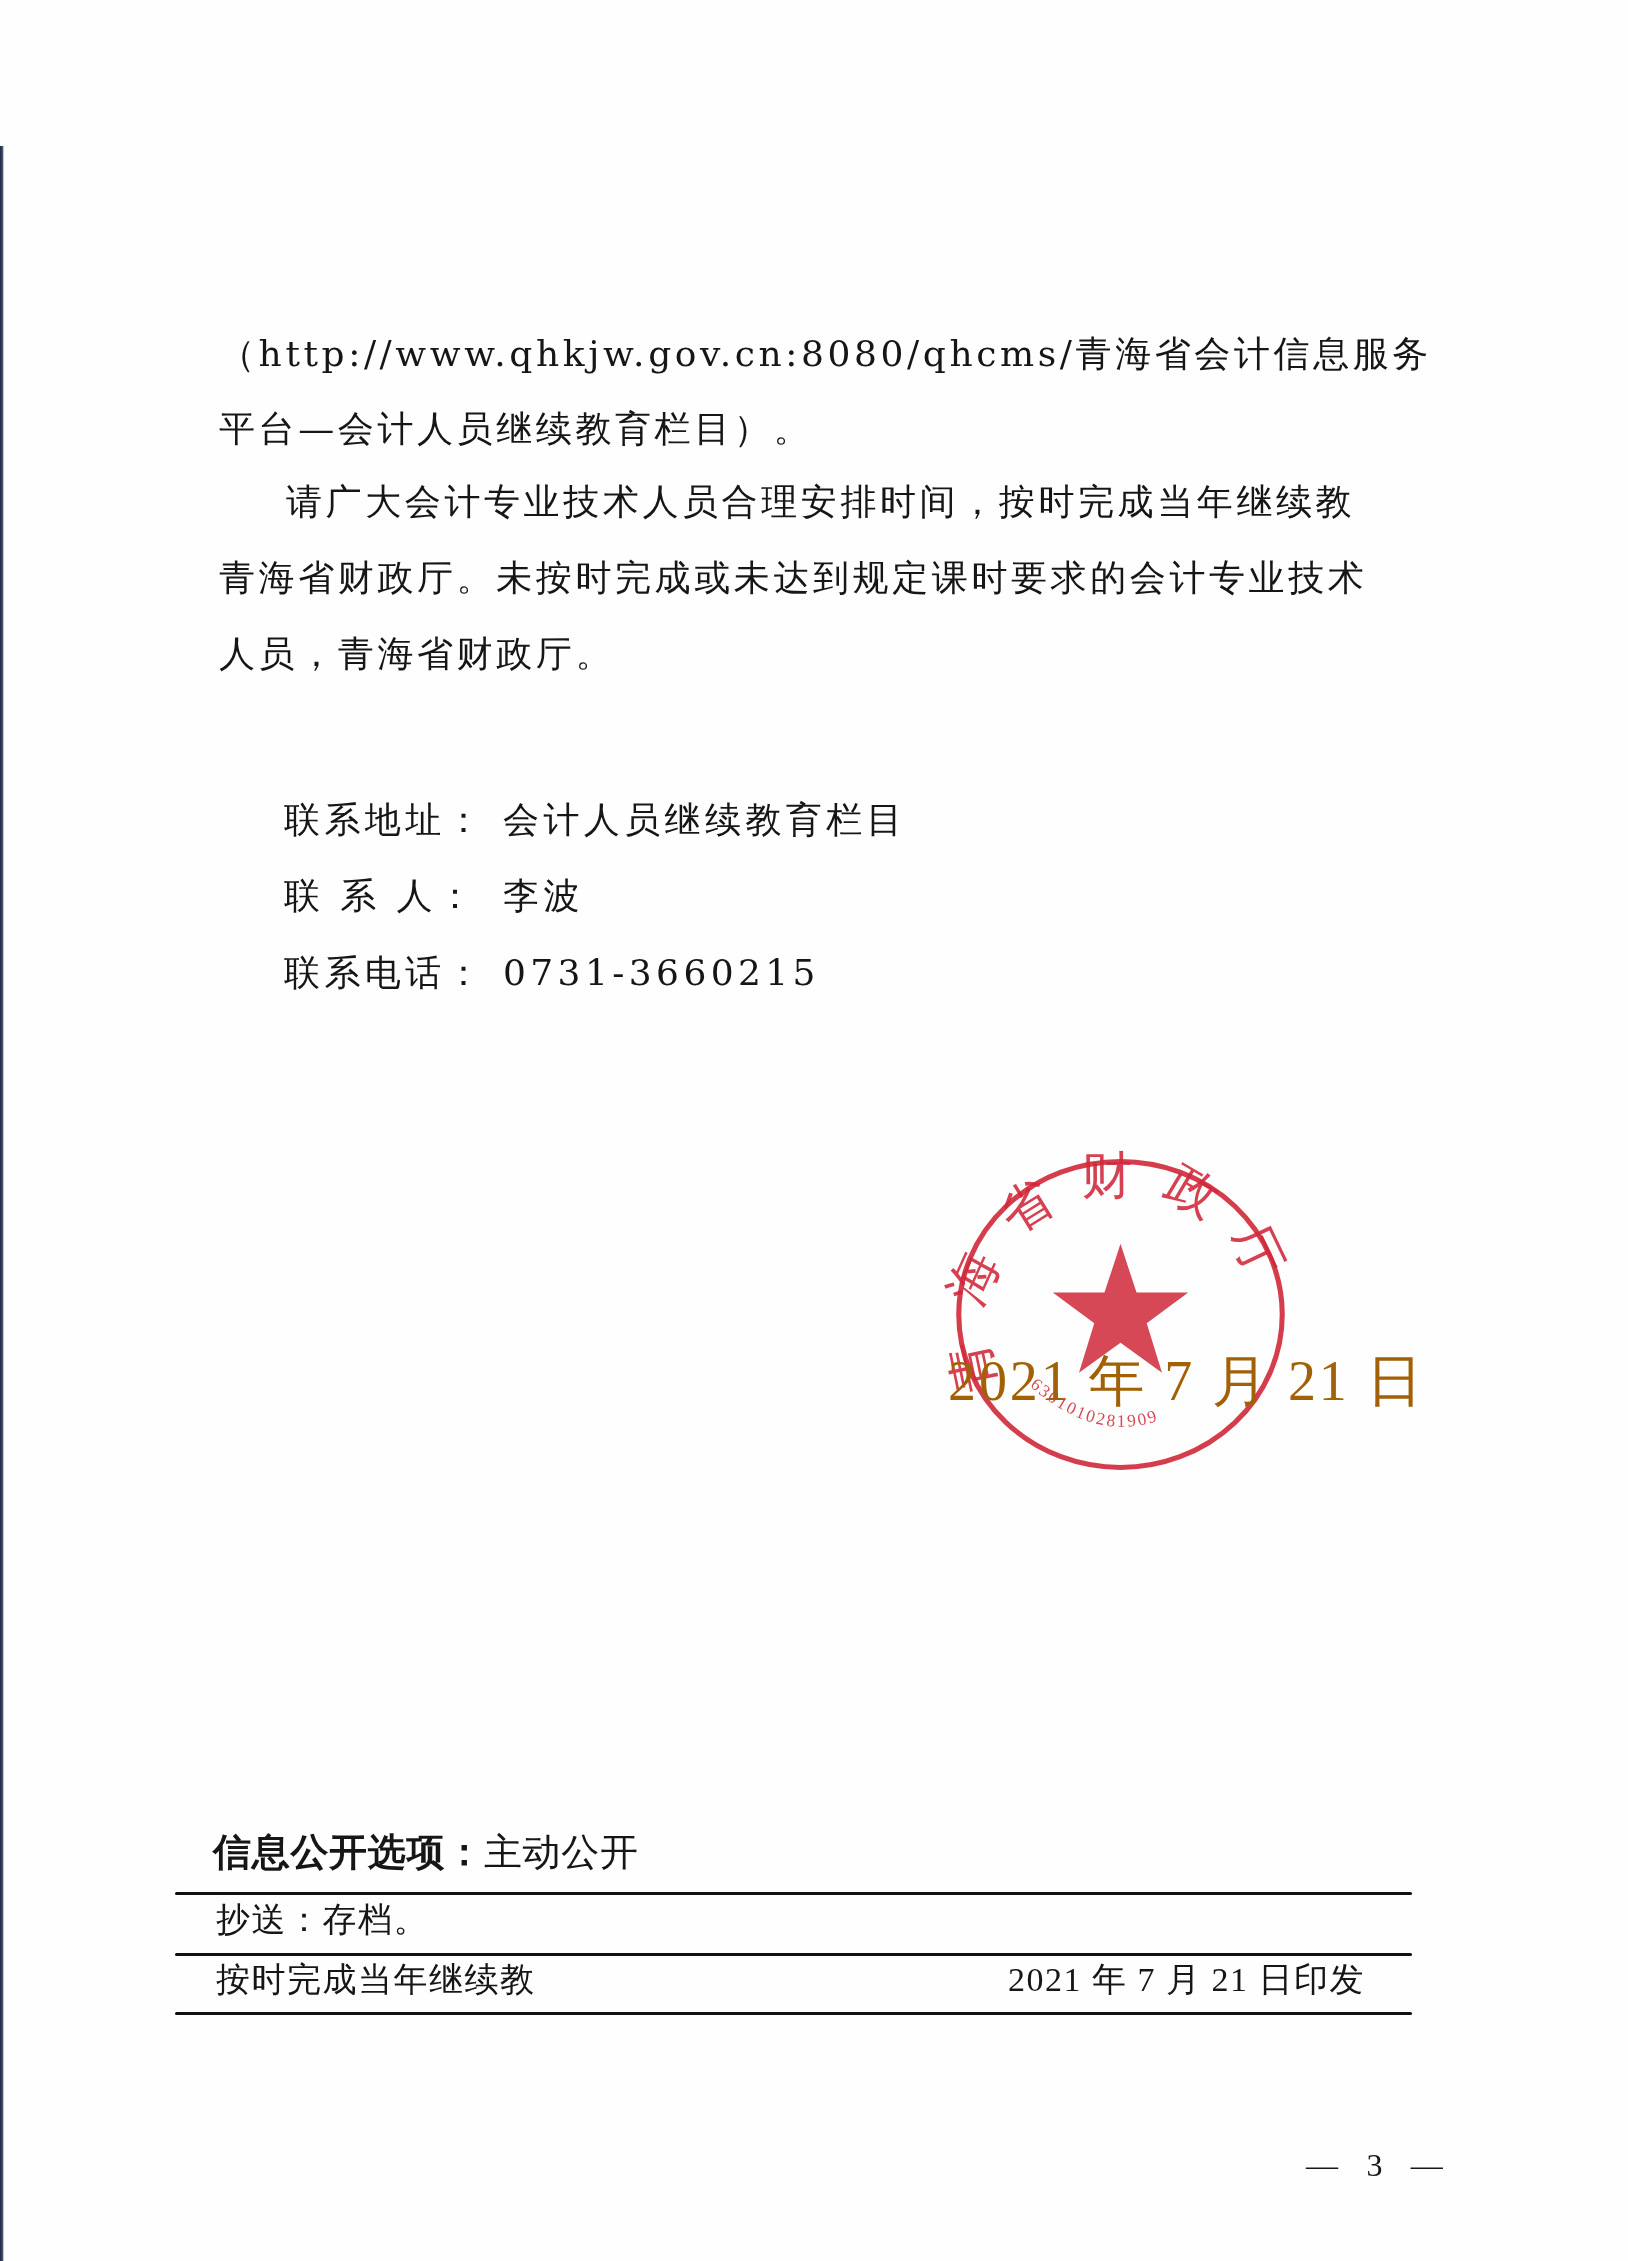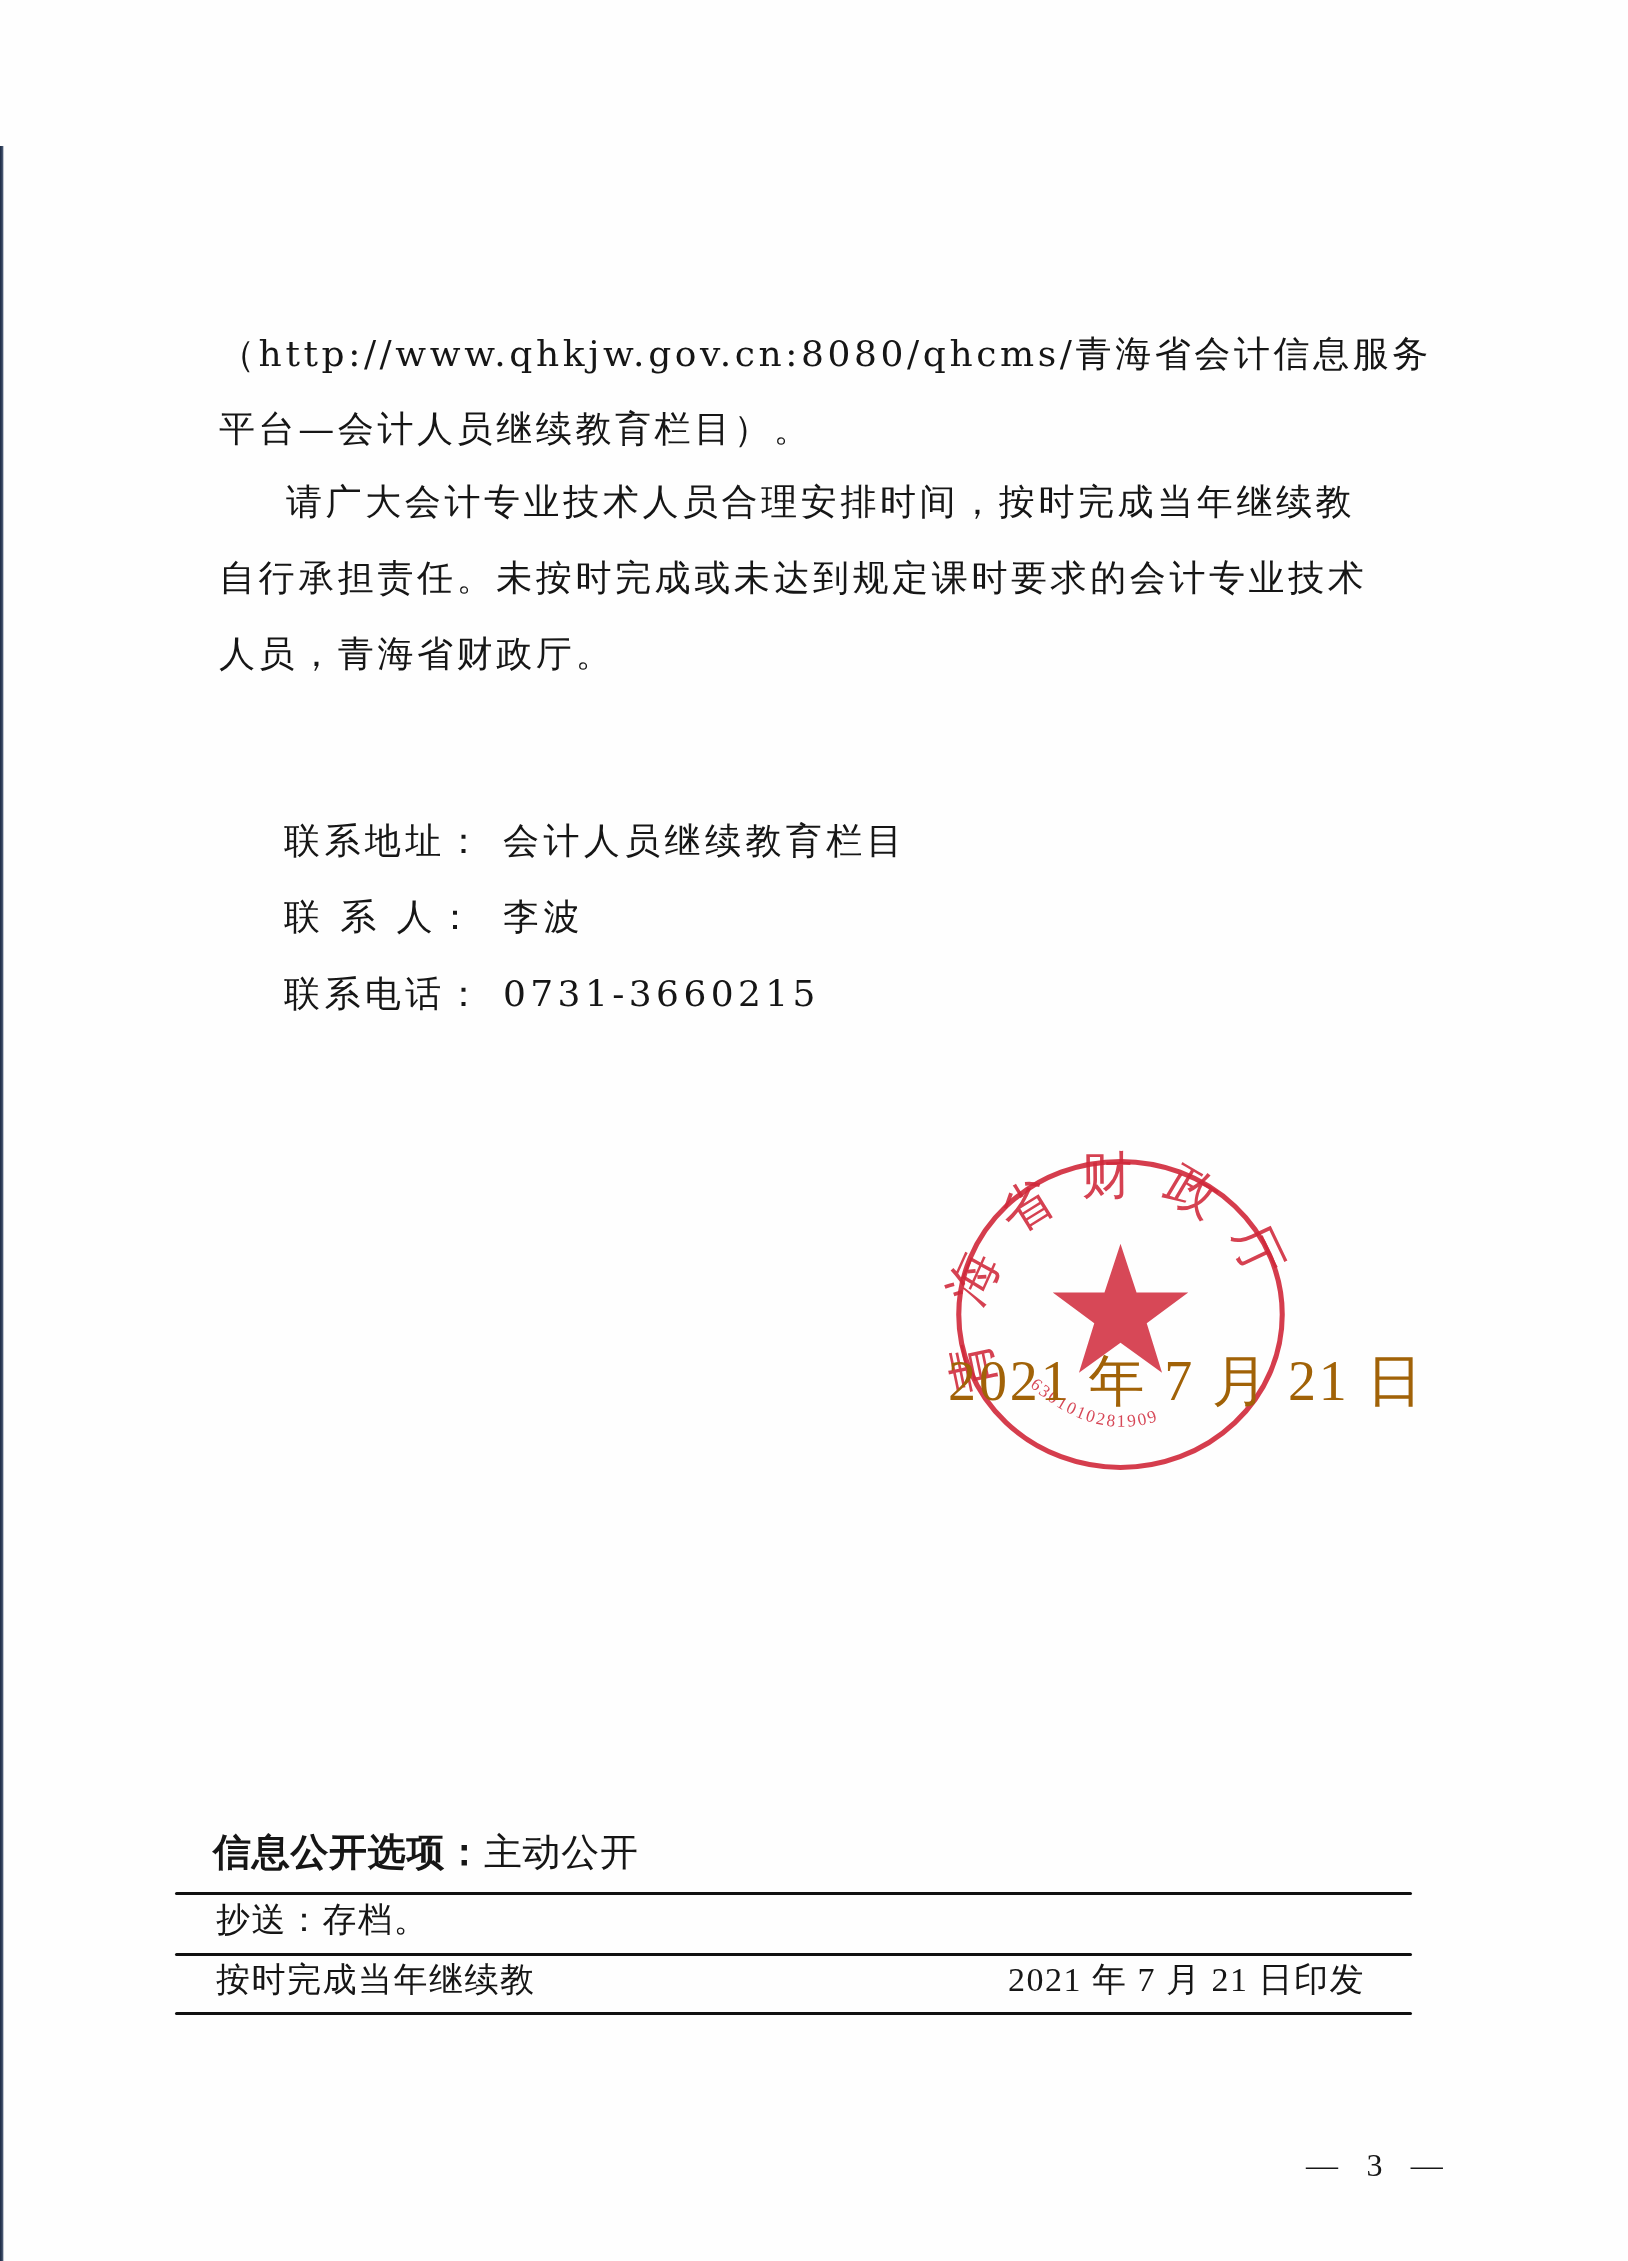--- a/index.html
+++ b/index.html
@@ -12,21 +12,21 @@
   .edge-strip {
     position: absolute; left: 0; top: 146px; width: 3.6px; height: 2115px;
     background: linear-gradient(to right, #1c2a44, #3a4a66 60%, #fefefe);
   }
   .line {
     position: absolute; left: 219px; white-space: nowrap;
     font-size: 36px; line-height: 41px; letter-spacing: 3.6px;
   }
   .indent { left: 286px; }
   .contact { position: absolute; left: 284px; font-size: 36px; line-height: 41px; letter-spacing: 4.4px; white-space: nowrap; }
-  .contact .label { display: inline-block; width: 219px; margin-top: 21px; }
+  .contact .label { display: inline-block; width: 219px; }
   .stamp {
     position: absolute; left: 942px; top: 1145px; width: 357px; height: 336px;
   }
   .sign-date {
     position: absolute; left: 948px; top: 1358px; font-size: 56px; line-height: 47px;
     letter-spacing: 2.9px; color: #a16207; white-space: nowrap;
     font-family: "Liberation Serif", "DejaVu Serif", serif;
   }
   .disclosure {
     position: absolute; left: 178px; top: 1829px; font-size: 38px; line-height: 47px;
@@ -44,21 +44,21 @@
 <body>
 
 <div class="edge-strip"></div>
 
 <div>
 
   <div class="line" style="top:333px;">（http://www.qhkjw.gov.cn:8080/qhcms/青海省会计信息服务</div>
   <div class="line" style="top:408px;">平台—会计人员继续教育栏目）。</div>
 
   <div class="line indent" style="top:481px;">请广大会计专业技术人员合理安排时间，按时完成当年继续教</div>
-  <div class="line" style="top:557px;">自行承担责任。未按时完成或未达到规定课时要求的会计专业技术</div>
+  <div class="line" style="top:557px;">青海省财政厅。未按时完成或未达到规定课时要求的会计专业技术</div>
   <div class="line" style="top:633px;">人员，青海省财政厅。</div>
 
   <div class="contact" style="top:799px;">
     <span class="label">联系地址：</span><span>会计人员继续教育栏目</span>
   </div>
   <div class="contact" style="top:875px;">
     <span class="label">联 系 人：</span><span>李波</span>
   </div>
   <div class="contact" style="top:952px;">
     <span class="label">联系电话：</span><span>0731-3660215</span>

